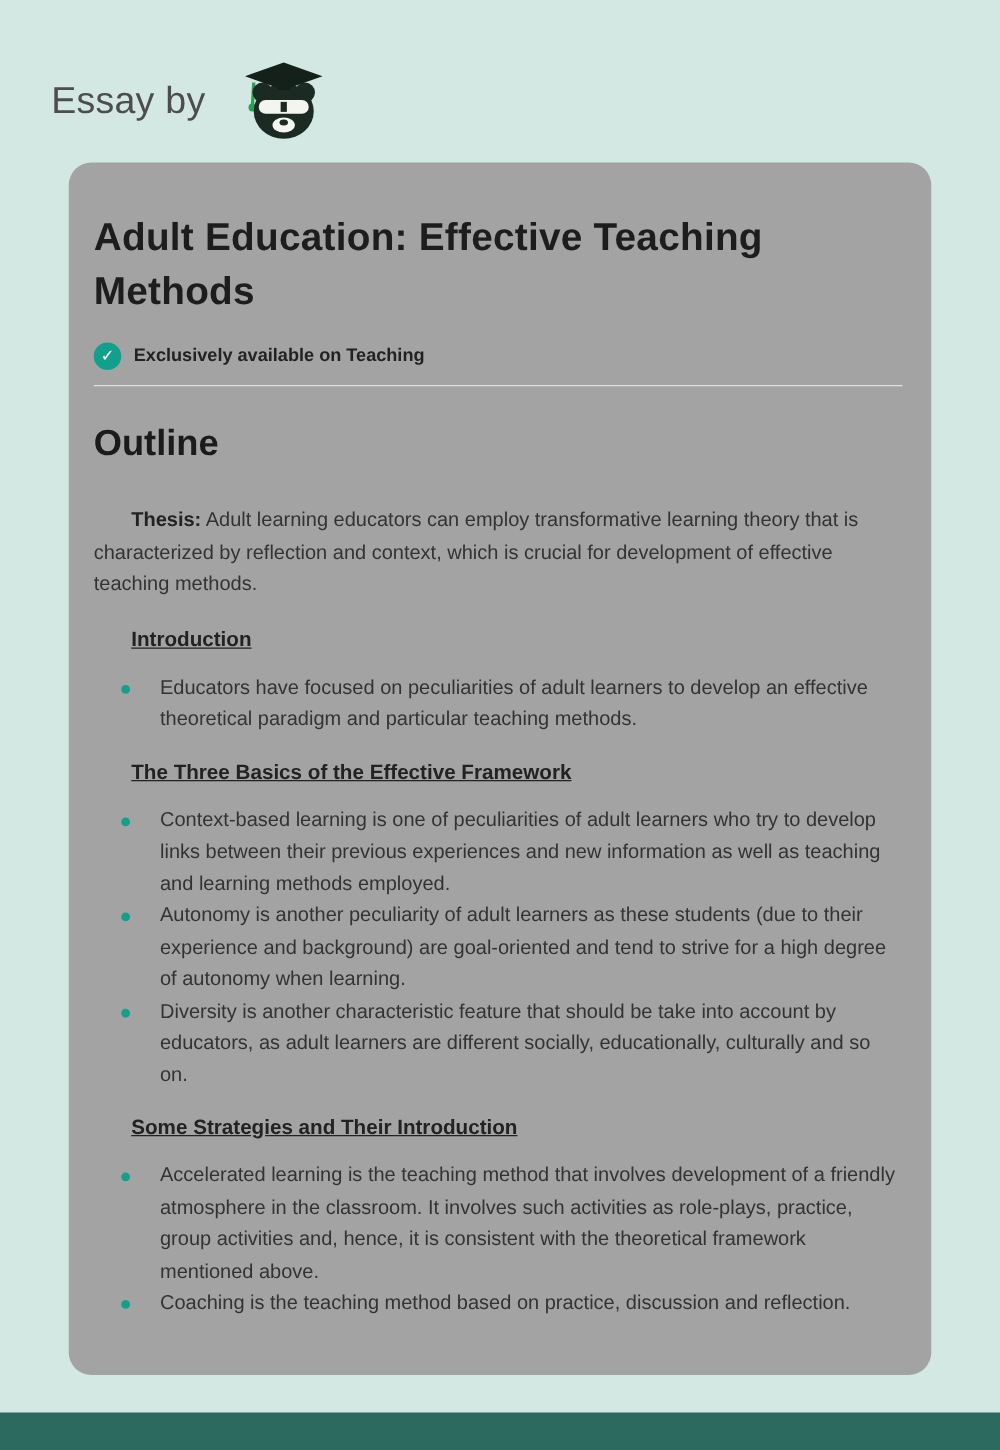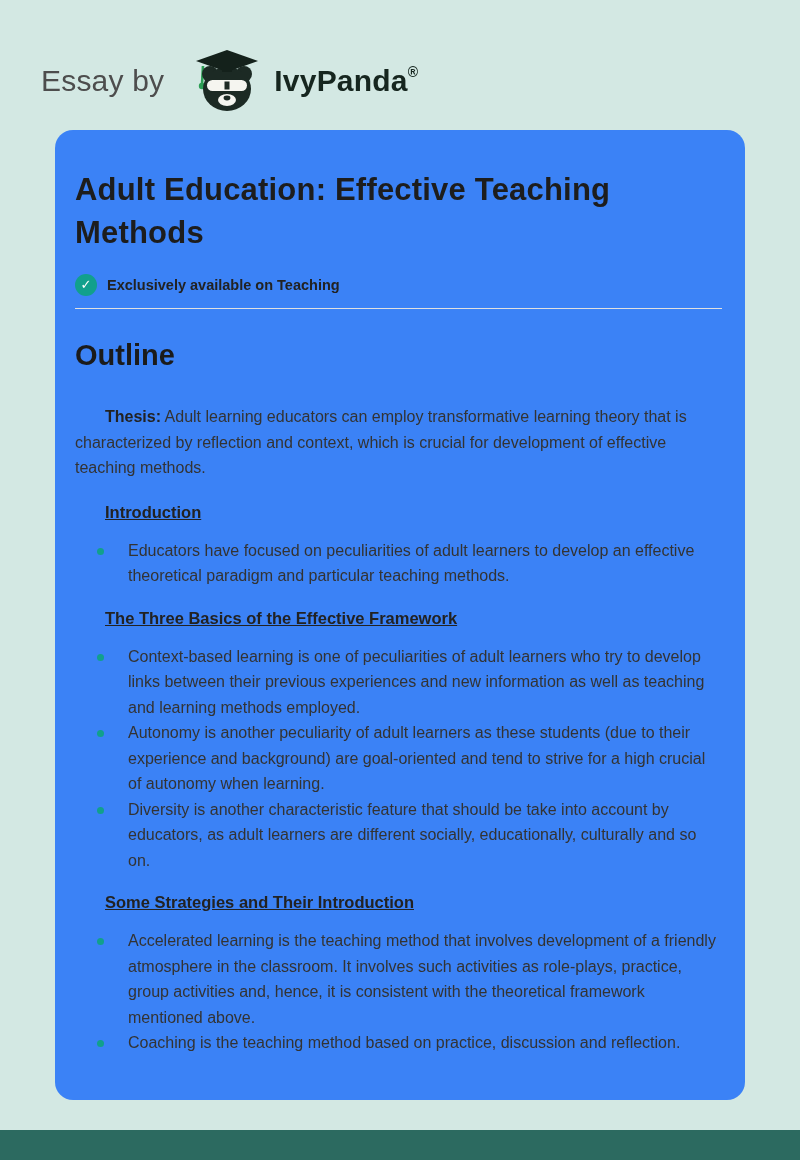--- a/index.html
+++ b/index.html
@@ -38,21 +38,21 @@
     font-weight:700;
     color:#16261f;
     letter-spacing:.2px;
   }
   .brand sup{
     font-size:14px;
     font-weight:700;
     vertical-align:14px;
   }
   .card{
-    background:#3b82f6;
+    background:#a3a3a3;
     border-radius:18px;
     margin:8px 55px 0 55px;
     padding:38px 23px 40px 20px;
   }
   .doc-title{
     font-size:31px;
     line-height:43px;
     font-weight:700;
     color:#1d1d1d;
     margin-bottom:20px;
@@ -149,21 +149,20 @@
       <rect x="17" y="32" width="40" height="11" rx="5.5" fill="#f5f5f0"></rect>
       <rect x="34.5" y="33.5" width="5" height="8" fill="#1c2a24"></rect>
 
       <ellipse cx="37" cy="52" rx="9" ry="6" fill="#f5f5f0"></ellipse>
       <ellipse cx="37" cy="50" rx="3.4" ry="2.4" fill="#1c2a24"></ellipse>
 
       <polygon points="37,2 68,13 37,24 6,13" fill="#14211b"></polygon>
       <rect x="32" y="16" width="10" height="8" fill="#14211b"></rect>
     </svg>
   </span>
-  <span class="brand"><span>IvyPanda</span><sup>®</sup></span>
 </header>
 
 <main class="card">
   <h1 class="doc-title">Adult Education: Effective Teaching Methods</h1>
 
   <div class="availability">
     <span class="check-icon">✓</span>
     <span class="availability-text">Exclusively available on Teaching</span>
   </div>
 
@@ -185,21 +184,21 @@
 
   <section>
     <h3 class="section-heading">The Three Basics of the Effective Framework</h3>
     <ul class="bullets">
       <li>
         <span class="bullet-dot"></span>
         <span class="bullet-text">Context-based learning is one of peculiarities of adult learners who try to develop links between their previous experiences and new information as well as teaching and learning methods employed.</span>
       </li>
       <li>
         <span class="bullet-dot"></span>
-        <span class="bullet-text">Autonomy is another peculiarity of adult learners as these students (due to their experience and background) are goal-oriented and tend to strive for a high crucial of autonomy when learning.</span>
+        <span class="bullet-text">Autonomy is another peculiarity of adult learners as these students (due to their experience and background) are goal-oriented and tend to strive for a high degree of autonomy when learning.</span>
       </li>
       <li>
         <span class="bullet-dot"></span>
         <span class="bullet-text">Diversity is another characteristic feature that should be take into account by educators, as adult learners are different socially, educationally, culturally and so on.</span>
       </li>
     </ul>
   </section>
 
   <section>
     <h3 class="section-heading">Some Strategies and Their Introduction</h3>

